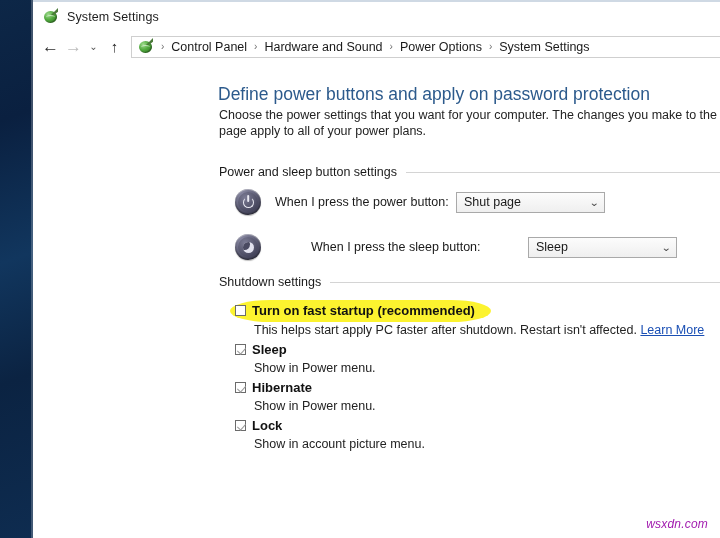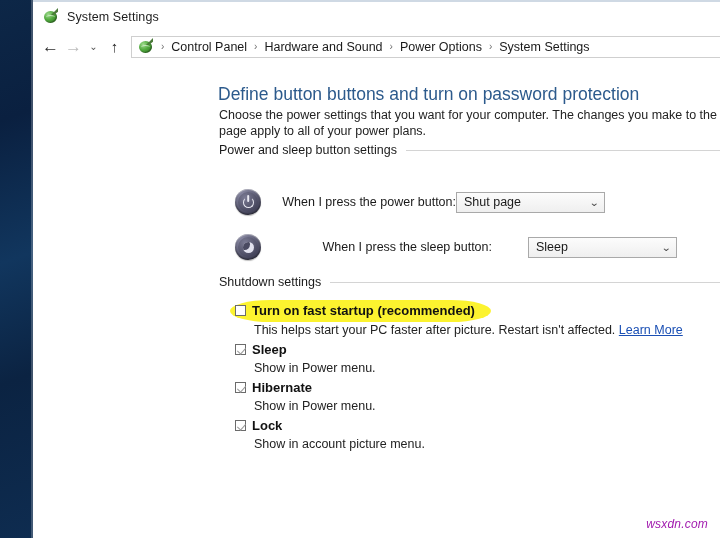--- a/index.html
+++ b/index.html
@@ -192,30 +192,29 @@
     font-size: 12.5px;
     color: #1a1a1a;
     white-space: nowrap;
     padding-right: 9px;
   }
   .group-rule {
     flex: 1 1 auto;
     height: 1px;
     background: #d4d4d4;
   }
-  #group-power { top: 81px; }
+  #group-power { top: 103px; }
   #group-shutdown { top: 213px; }
 
   
   .setting-row {
     position: absolute;
     left: 202px;
     display: flex;
     align-items: center;
-    text-align: right;
   }
   #row-power { top: 127px; }
   #row-sleep { top: 172px; gap: 36px; }
 
   .round-icon {
     width: 26px; height: 26px;
     border-radius: 50%;
     background: radial-gradient(circle at 32% 26%, #8e8ea8 0%, #6a6a83 38%, #3d3d52 78%, #2a2a3a 100%);
     box-shadow: inset 0 1px 1px rgba(255,255,255,0.45), inset 0 -1px 2px rgba(0,0,0,0.5), 0 1px 1px rgba(0,0,0,0.25);
     position: relative;
@@ -401,21 +400,21 @@
         <span class="crumb">Hardware and Sound</span>
         <span class="crumb-sep">›</span>
         <span class="crumb">Power Options</span>
         <span class="crumb-sep">›</span>
         <span class="crumb">System Settings</span>
       </div>
     </div>
 
     <div class="content">
 
-      <div class="page-title">Define button buttons and turn on password protection</div>
+      <div class="page-title">Define power buttons and apply on password protection</div>
       <div class="page-desc">Choose the power settings that you want for your computer. The changes you make to the setti
 page apply to all of your power plans.</div>
 
       <div class="group" id="group-power">
         <span class="group-label">Power and sleep button settings</span>
         <span class="group-rule"></span>
       </div>
 
       <div class="setting-row" id="row-power">
         <span class="round-icon">
@@ -450,21 +449,21 @@
         <span class="group-rule"></span>
       </div>
 
       <div class="highlight-ellipse"></div>
 
       <div class="check-item" id="item-faststartup">
         <span class="cbox"></span>
         <span class="check-label">Turn on fast startup (recommended)</span>
       </div>
       <div class="sub-text" id="sub-faststartup">
-        <span>This helps start your PC faster after picture. Restart isn't affected.</span>
+        <span>This helps start apply PC faster after shutdown. Restart isn't affected.</span>
         <a href="#">Learn More</a>
       </div>
 
       <div class="check-item" id="item-sleep">
         <span class="cbox checked"></span>
         <span class="check-label">Sleep</span>
       </div>
       <div class="sub-text" id="sub-sleep">Show in Power menu.</div>
 
       <div class="check-item" id="item-hibernate">

